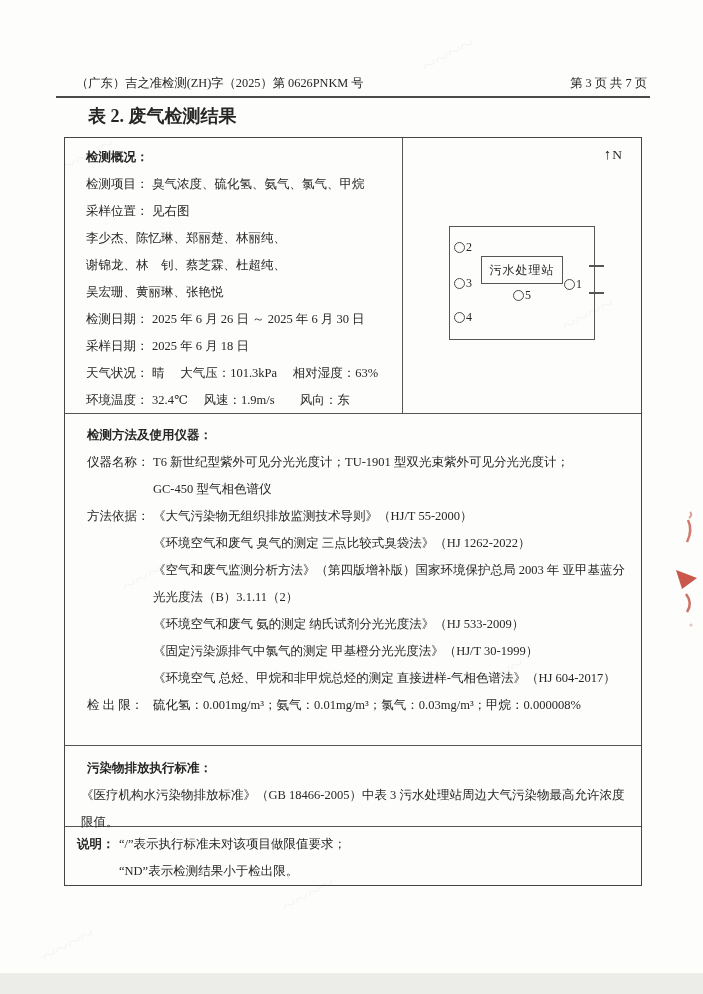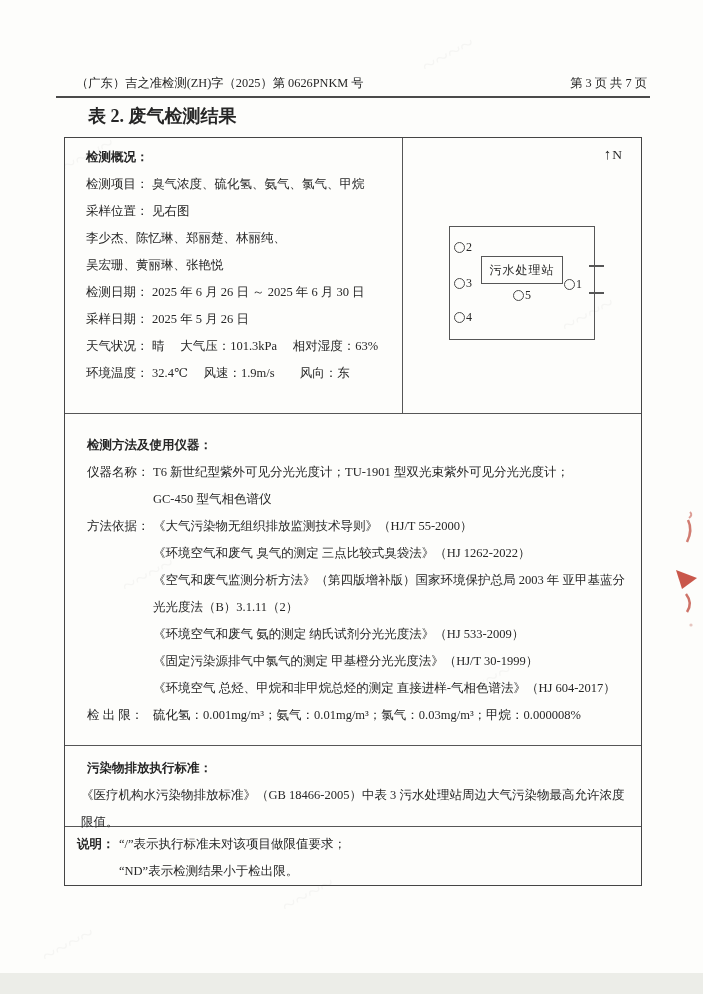--- a/index.html
+++ b/index.html
@@ -15,21 +15,21 @@
   
   .doc-header{position:absolute;top:75px;left:76px;right:56px;
       display:flex;justify-content:space-between;font-size:12.3px;gap:43px;}
   .header-rule{position:absolute;top:96px;left:56px;width:594px;height:2px;background:#4a4a4a;}
   .table-title{position:absolute;top:104px;left:88px;font-weight:700;font-size:18px;}
   
   .report-table{position:absolute;left:64px;top:137px;width:578px;height:749px;
       border:1.5px solid #454545;box-sizing:border-box;}
   .sec{box-sizing:border-box;}
   .sec-overview{height:275px;display:flex;}
-  .sec-methods{height:332px;border-top:1px solid #565656;padding:18px 12px 0 22px;}
+  .sec-methods{height:332px;border-top:1px solid #565656;padding:8px 12px 0 22px;}
   .sec-standard{height:81px;border-top:1px solid #565656;padding:9px 12px 0 16px;}
   .sec-notes{height:61px;border-top:1px solid #565656;padding:4px 12px 0 12px;}
   .info-cell{width:338px;box-sizing:border-box;border-right:1px solid #565656;
       padding:6px 6px 0 21px;}
   .diagram-cell{flex:1;position:relative;}
   .line{line-height:27px;}
   .heading{font-weight:700;}
   .row{display:flex;line-height:27px;}
   .lbl{flex:none;width:66px;}
   .val{flex:1;}
@@ -89,35 +89,36 @@
         <div class="row">
           <span class="lbl">采样位置：</span>
           <div class="val">
               <div>见右图</div>
             </div>
         </div>
 
         <div class="row">
           <div class="val">
             <div>李少杰、陈忆琳、郑丽楚、林丽纯、</div>
+            <div>谢锦龙、林　钊、蔡芝霖、杜超纯、</div>
             <div>吴宏珊、黄丽琳、张艳悦</div>
           </div>
         </div>
 
         <div class="row">
           <span class="lbl">检测日期：</span>
           <div class="val">
               <div>2025 年 6 月 26 日 ～ 2025 年 6 月 30 日</div>
             </div>
         </div>
 
         <div class="row">
           <span class="lbl">采样日期：</span>
           <div class="val">
-              <div>2025 年 5 月 26 日</div>
+              <div>2025 年 6 月 18 日</div>
             </div>
         </div>
 
         <div class="row">
           <span class="lbl">天气状况：</span>
           <div class="val">
               <div>晴　 大气压：101.3kPa　 相对湿度：63%</div>
             </div>
         </div>
 

